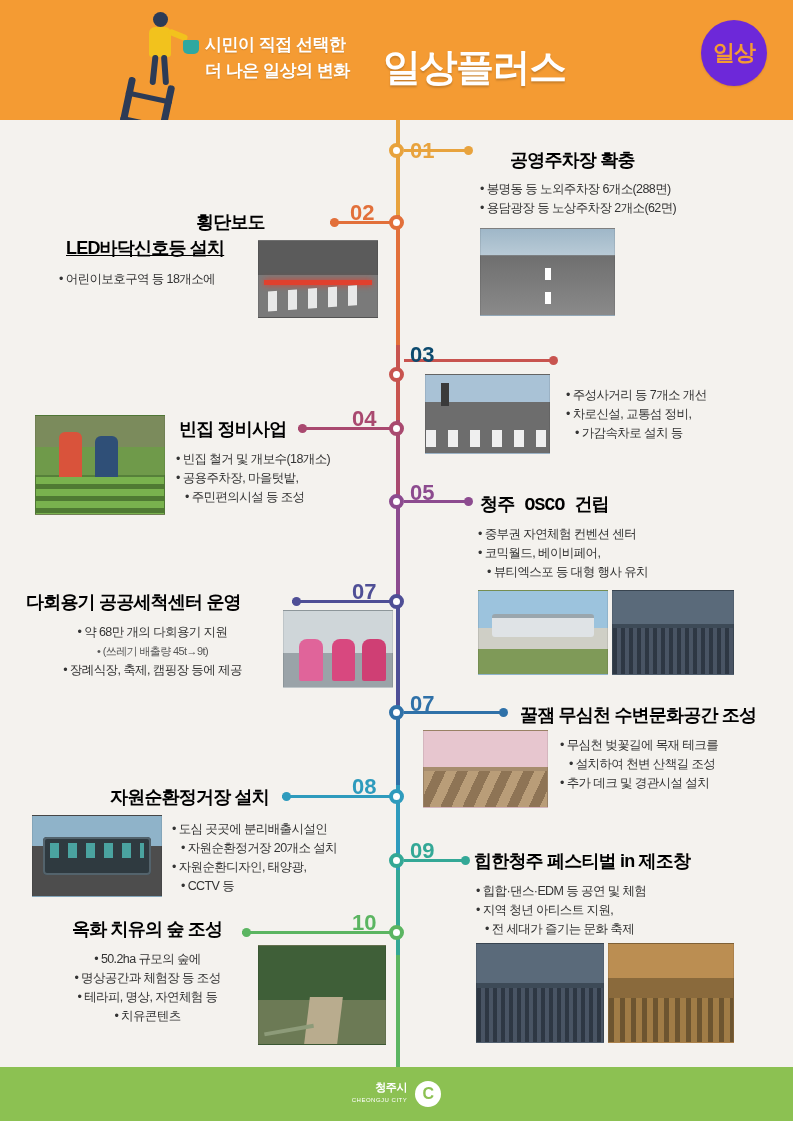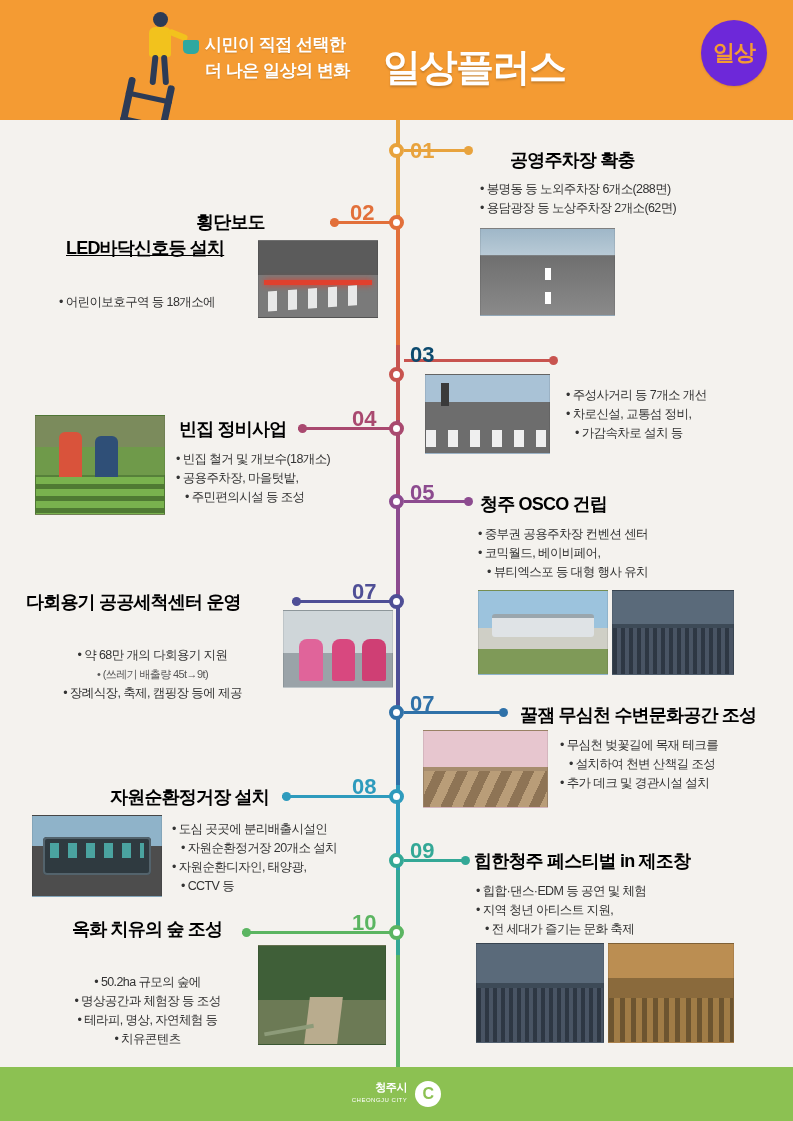--- a/index.html
+++ b/index.html
@@ -129,21 +129,21 @@
   .item-title {
     position: absolute; font-size: 18px; font-weight: bold; color: #000000;
     letter-spacing: -0.8px; white-space: nowrap;
   }
   .bullets {
     position: absolute; font-size: 12.5px; color: #333; line-height: 19px;
     letter-spacing: -0.6px;
   }
   .bullets li { list-style: none; }
   .bullets li::before { content: "• "; }
-  .bullets.c { text-align: center; margin-top: 23px; }
+  .bullets.c { text-align: center; }
   .bullets .sub { font-size: 11px; color: #555; }
 
   
   .photo {
     position: absolute; overflow: hidden; background: #b9b9b9;
     border: 1px solid rgba(0,0,0,0.08);
   }
   .ph-road {
     background:
       linear-gradient(to bottom, #9fb7c8 0%, #b8cad6 30%, #6f6f6f 31%, #8a8a8a 100%);
@@ -355,23 +355,23 @@
     <div class="p1"></div>
       <div class="p2"></div>
       <div class="rows"></div>
   </div>
 
   <div class="node" style="left:389px;top:494px;border-color:#8c4b8f"></div>
   <div class="connector" style="left:404px;top:500px;width:65px;background:#8c4b8f">
     <div class="dot" style="left:60px;background:#8c4b8f"></div>
   </div>
   <div class="num" style="left:410px;top:480px;color:#8c4b8f">05</div>
-  <div class="item-title" style="left:480px;top:492px;">청주 OSCO 건립</div>
+  <div class="item-title" style="left:480px;top:492px;font-family:Liberation Mono, monospace;">청주 OSCO 건립</div>
   <ul class="bullets" style="left:478px;top:525px;width:280px;">
-    <li>중부권 공용주차장 컨벤션 센터</li>
+    <li>중부권 자연체험 컨벤션 센터</li>
     <li>코믹월드, 베이비페어,</li>
     <li style="list-style:none;padding-left:9px">뷰티엑스포 등 대형 행사 유치</li>
   </ul>
   <div class="photo ph-conv" style="left:478px;top:590px;width:130px;height:85px;">
     <div class="bld"></div>
   </div>
   <div class="photo ph-crowd" style="left:612px;top:590px;width:122px;height:85px;"></div>
 
   <div class="node" style="left:389px;top:594px;border-color:#4f4f96"></div>
   <div class="connector" style="left:292px;top:600px;width:100px;background:#4f4f96">

